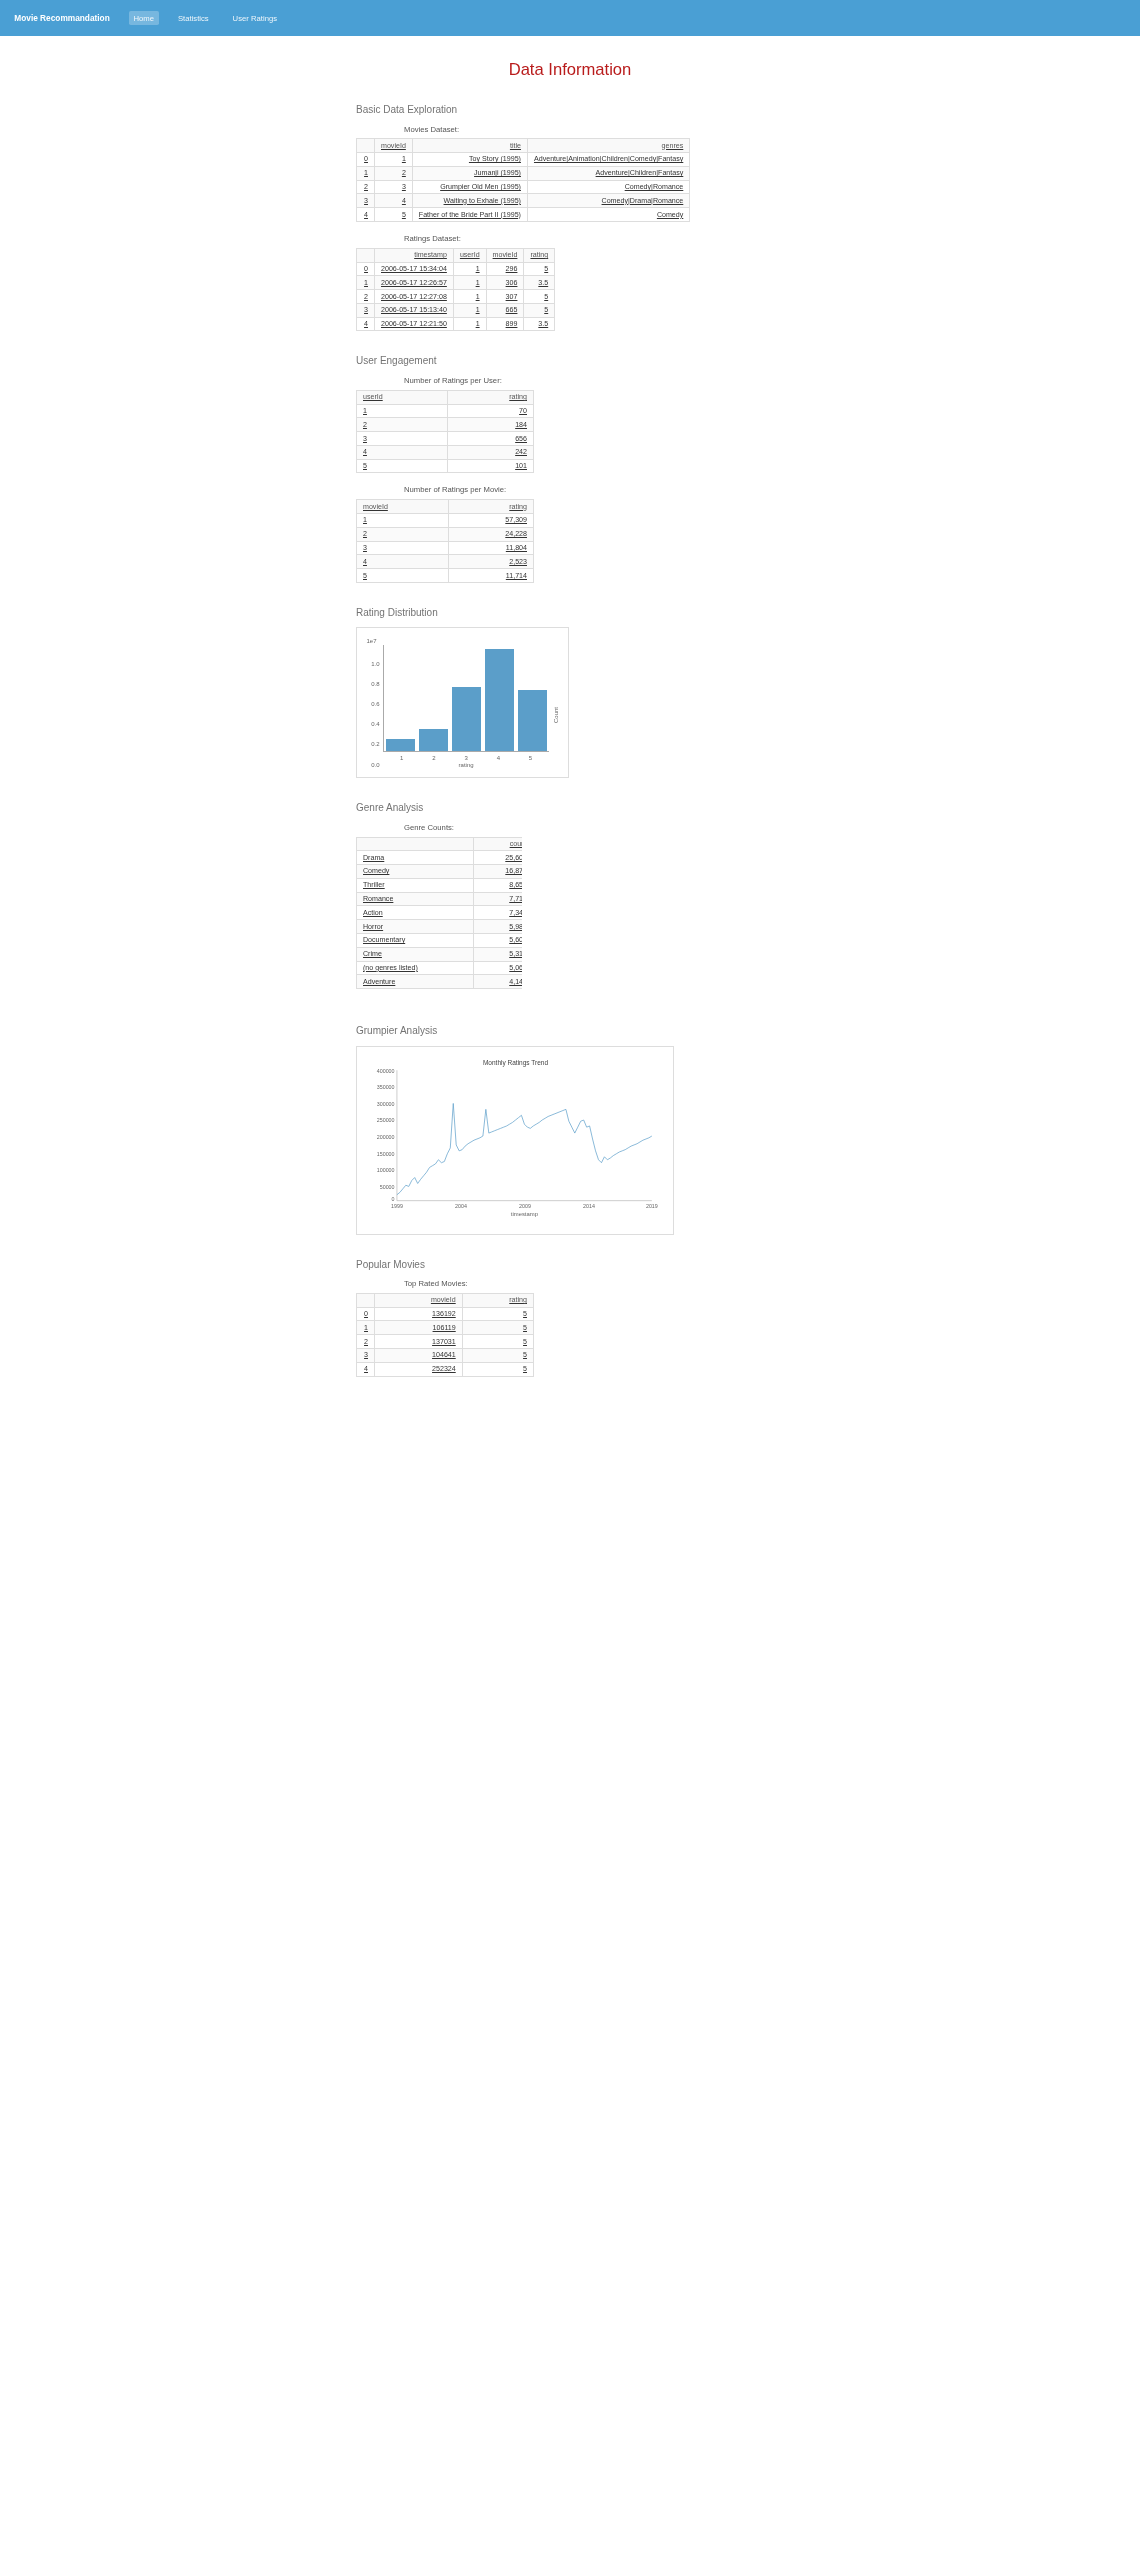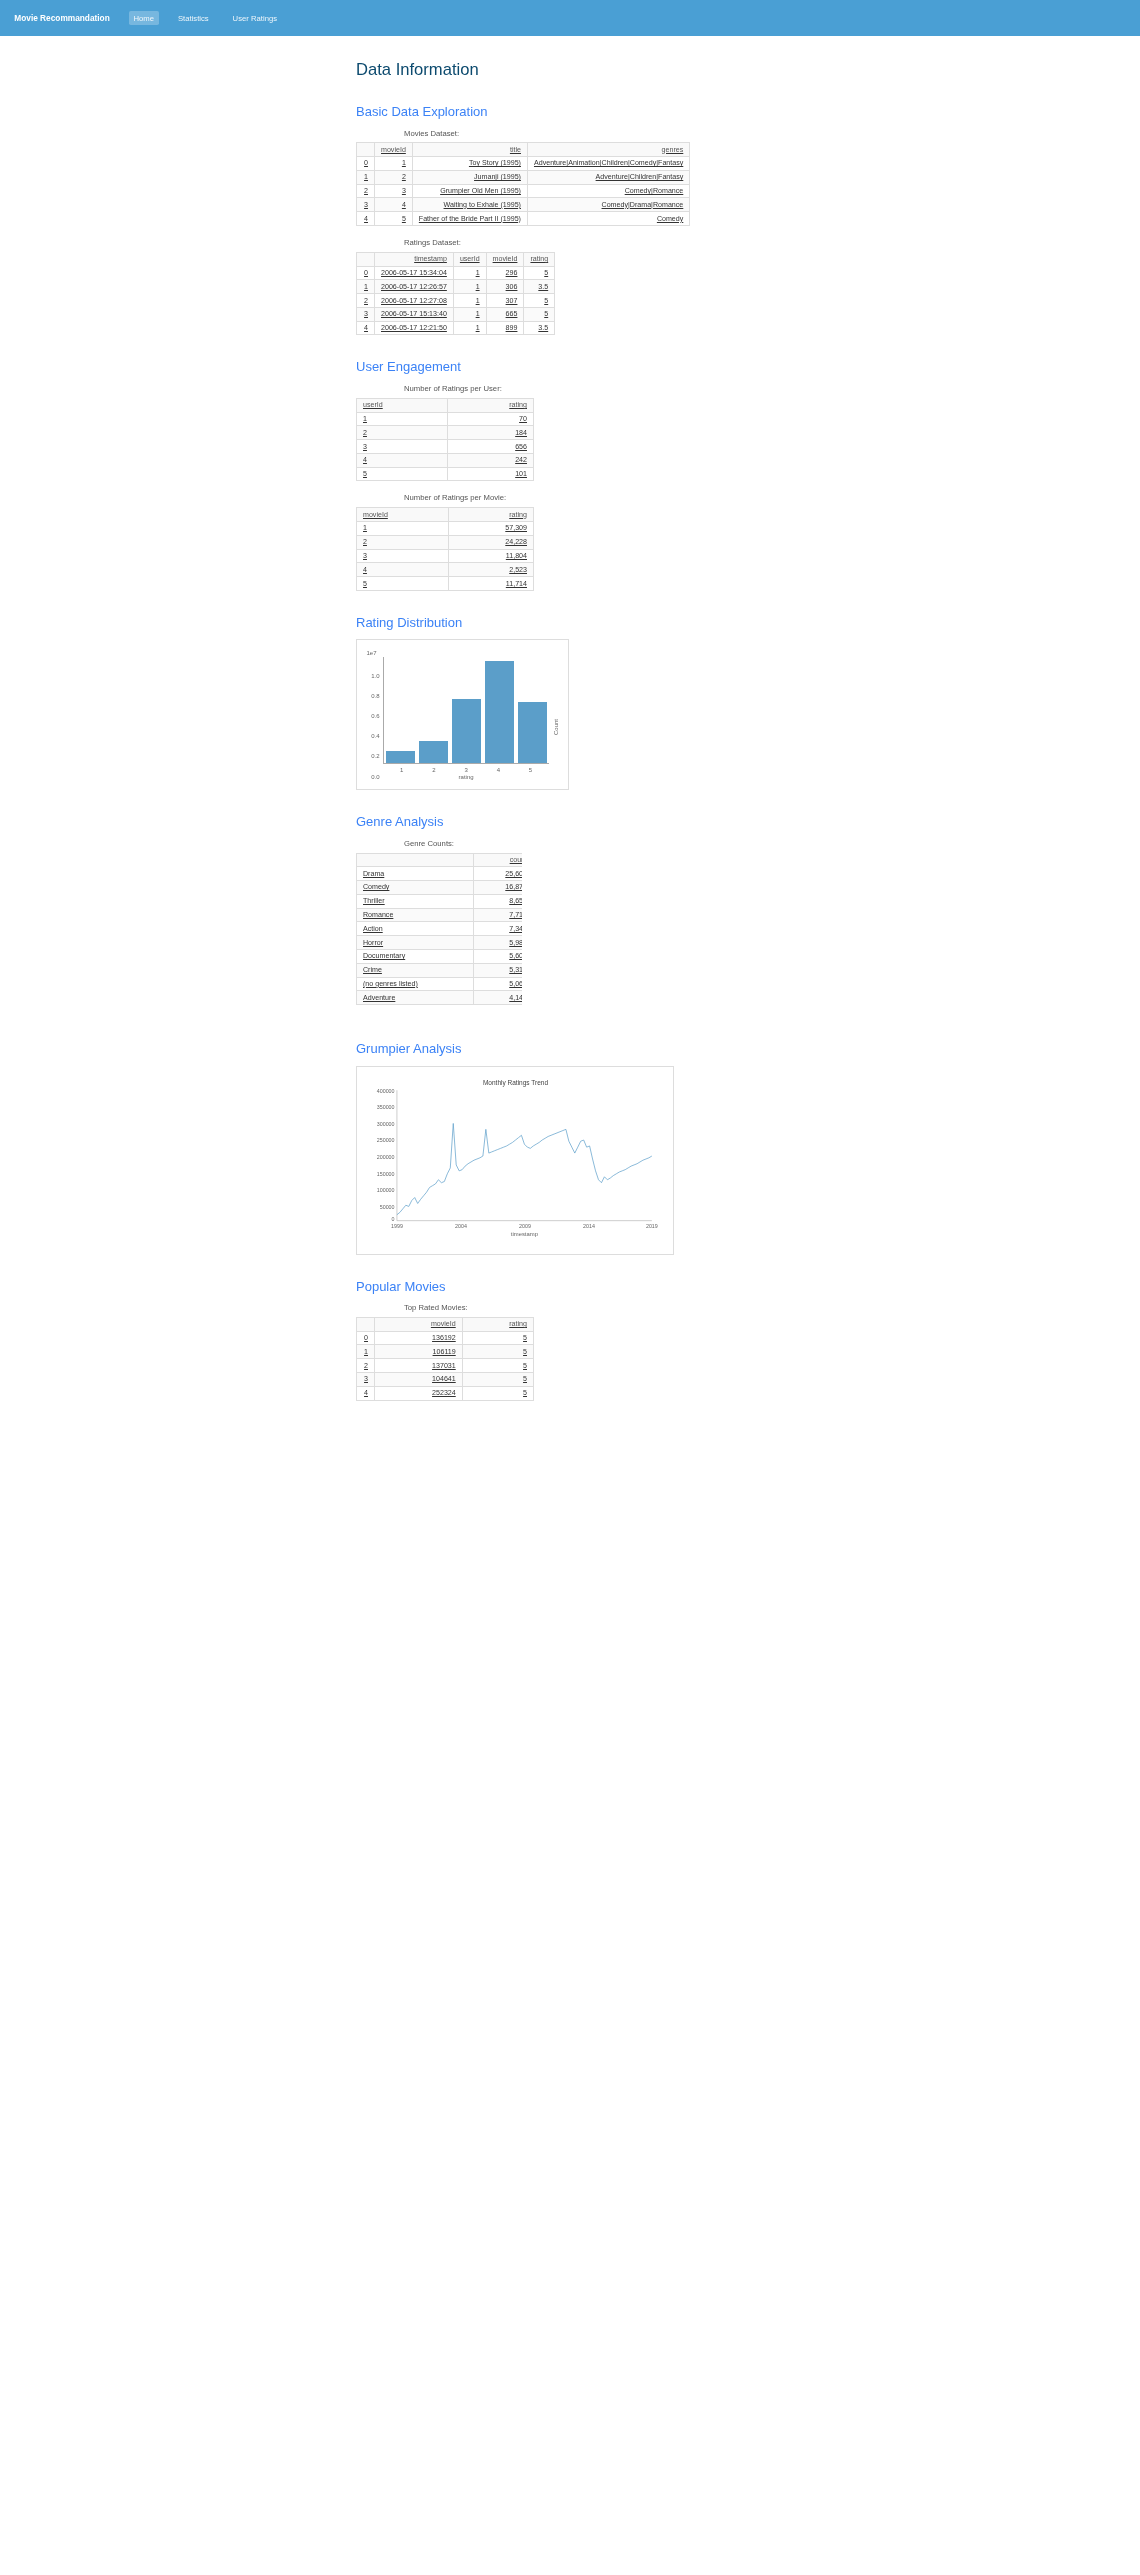--- a/index.html
+++ b/index.html
@@ -26,32 +26,32 @@
       text-decoration: none;
       padding: 2.4px 4.8px;
       border-radius: 1.8px;
     }
     .nav-link.active { background: rgba(255,255,255,0.25); text-align: right; }
 
     
     .main { max-width: 452px; margin: 0 auto; padding: 24px 12px 48px; }
 
     .page-title {
-      text-align: left;
+      text-align: center;
       font-size: 16.6px;
       font-weight: 400;
       margin-bottom: 24px;
-      color: #0c4a6e;
+      color: #b91c1c;
     }
 
     .section-title {
-      font-size: 13px;
+      font-size: 10px;
       font-weight: 400;
       margin-bottom: 9.5px;
-      color: #3b82f6;
+      color: #737373;
     }
 
     .subsection-title {
       font-size: 7.7px;
       color: #555;
       margin-bottom: 4.8px;
       padding-left: 48px;
     }
 
     .section { margin-bottom: 24px; }

